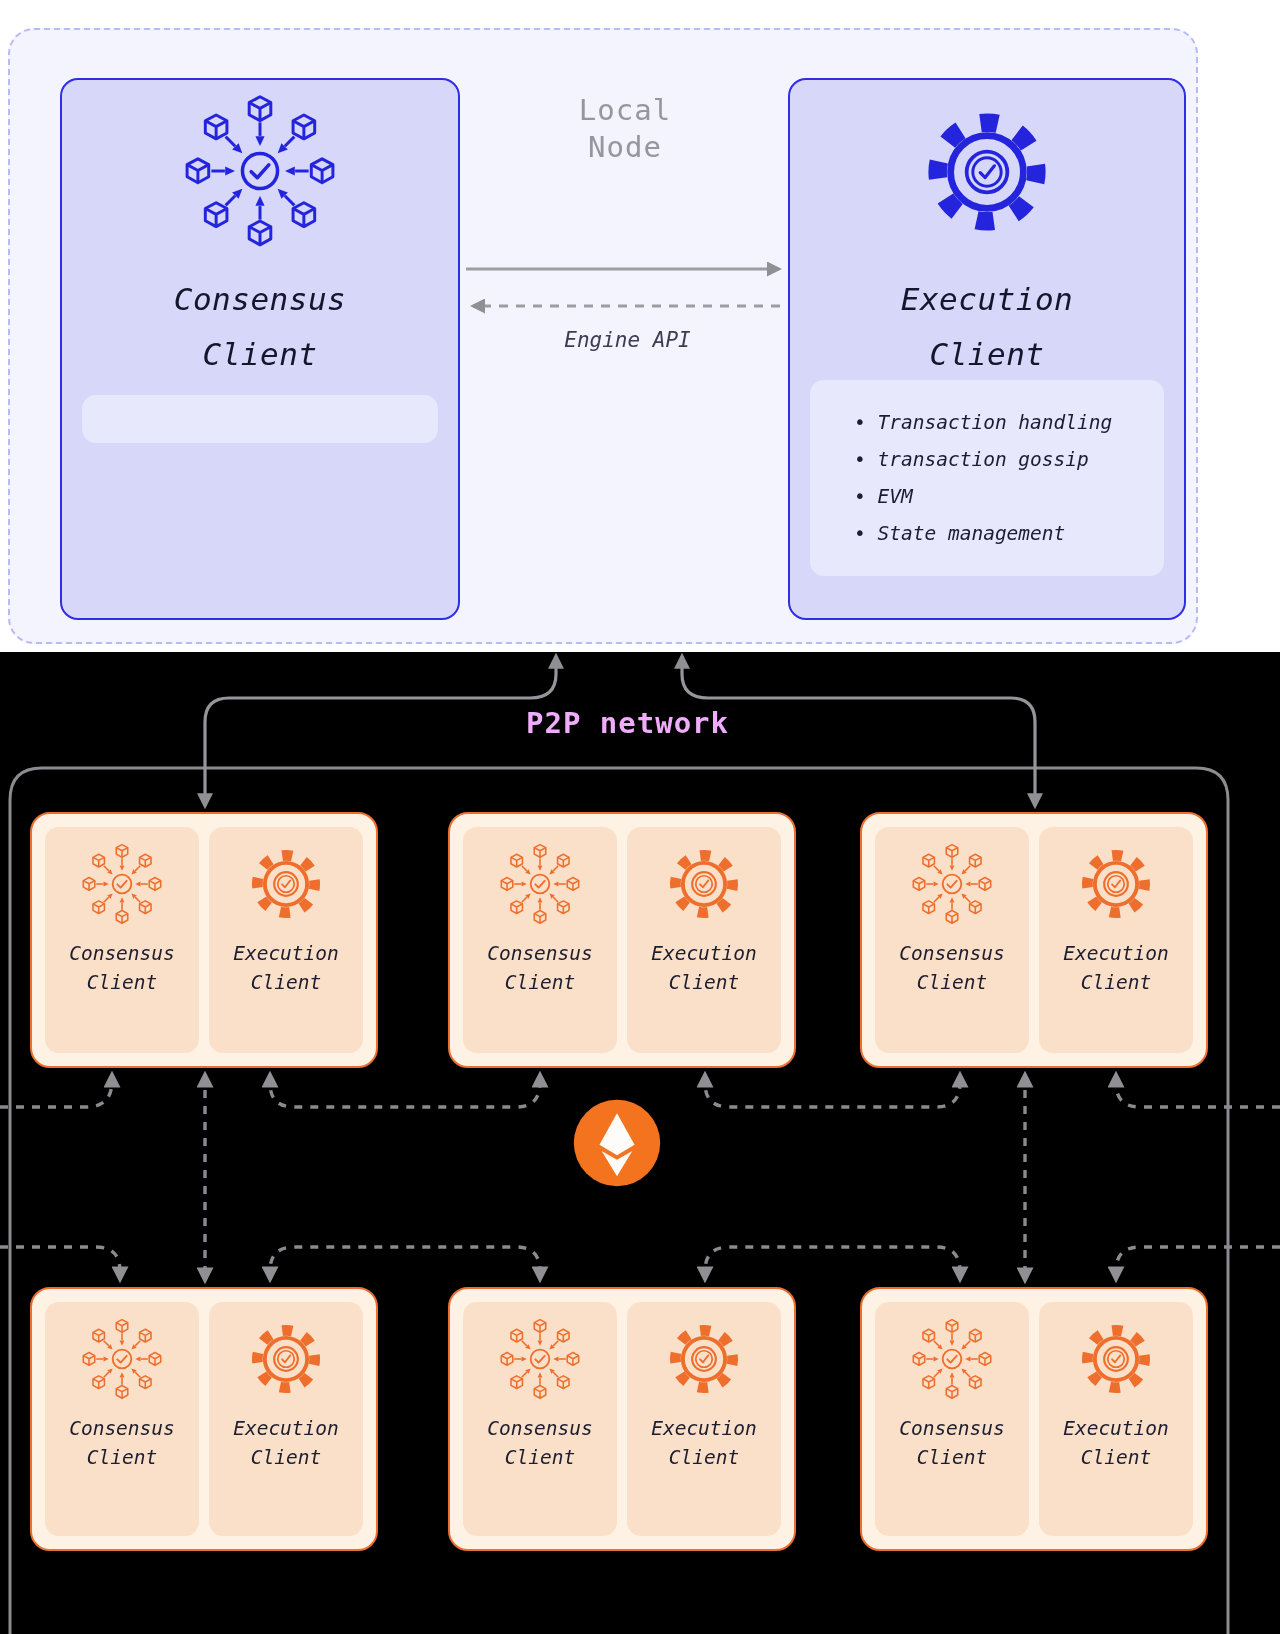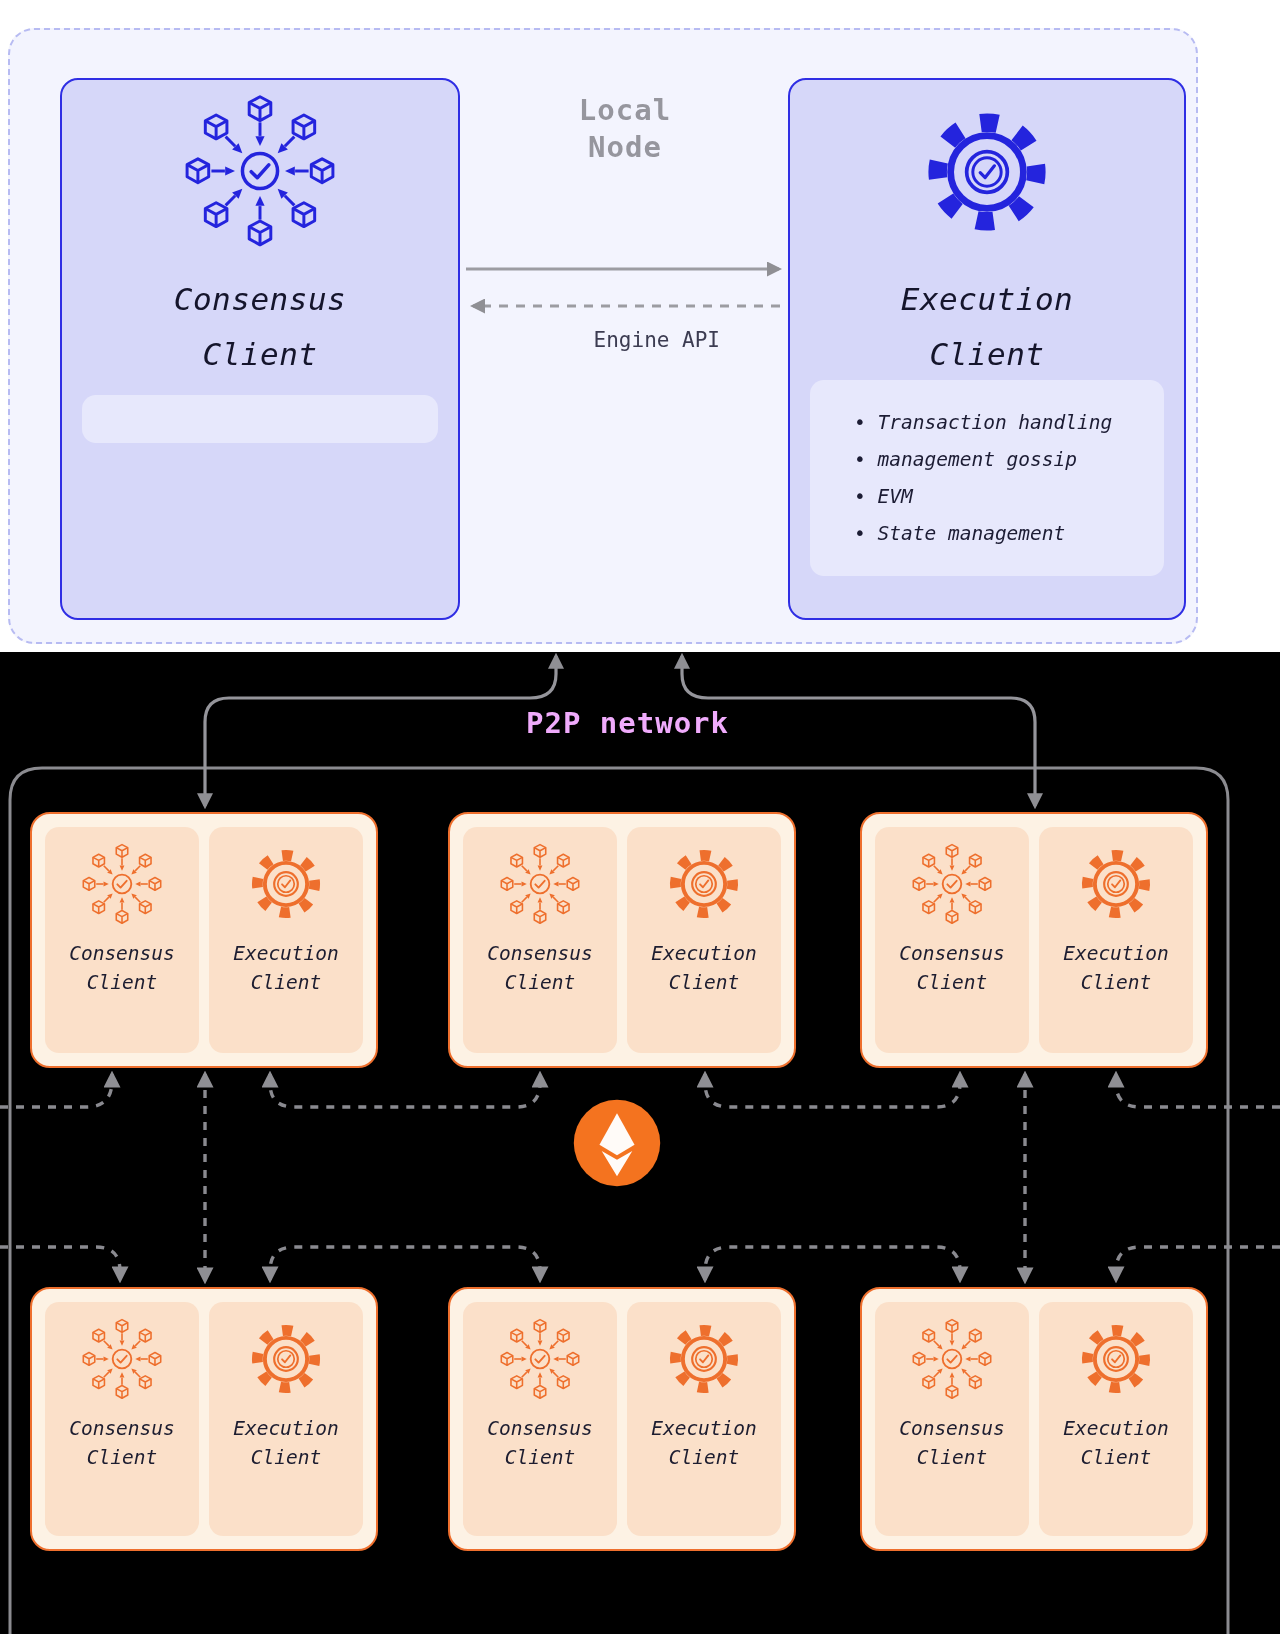--- a/index.html
+++ b/index.html
@@ -32,26 +32,26 @@
   }
   .consensus .client-list { top:315px; }
   .execution .client-list { top:300px; }
   .client-list ul { list-style:none; margin:0; padding:0; }
   .client-list li {
     font-style:italic; font-size:19.5px; line-height:37px; color:#1c1c34; white-space:nowrap;
   }
   .client-list li::before { content:"• "; }
   .local-node-label {
     position:absolute; left:500px; top:92px; width:250px; text-align:center;
-    font-weight:bold; font-size:29px; line-height:37px; letter-spacing:1px;
+    font-weight:normal; font-size:29px; line-height:37px; letter-spacing:1px;
     color:#96969e; white-space:pre-line;
   }
   .engine-api-label {
-    position:absolute; left:535px; top:328px; width:185px; text-align:right;
-    font-size:21px; color:#3c3c52;
+    position:absolute; left:535px; top:328px; width:185px; text-align:center;
+    font-style:italic; font-size:21px; color:#3c3c52;
   }
   .p2p-label {
     position:absolute; left:495px; top:706px; width:265px; text-align:center;
     font-weight:bold; font-size:29px; letter-spacing:1px; color:#f0abfc;
   }
   .eth-label {
     position:absolute; left:437px; top:1188px; width:360px; text-align:center;
     font-weight:bold; font-size:29px; letter-spacing:1px; color:#979aa2;
   }
   .eth-logo { position:absolute; left:572px; top:1098px; width:90px; height:90px; }
@@ -140,21 +140,21 @@
 
   <div class="client-card execution">
     <svg class="client-icon gear-lg" viewBox="0 0 120 120">
         <use href="#icon-gear"></use>
       </svg>
     <div class="client-title">Execution
 Client</div>
     <div class="client-list">
       <ul>
         <li>Transaction handling</li>
-        <li>management gossip</li>
+        <li>transaction gossip</li>
         <li>EVM</li>
         <li>State management</li>
       </ul>
     </div>
   </div>
 
   <div class="engine-api-label">Engine API</div>
 
   <div class="p2p-label">P2P network</div>
 

